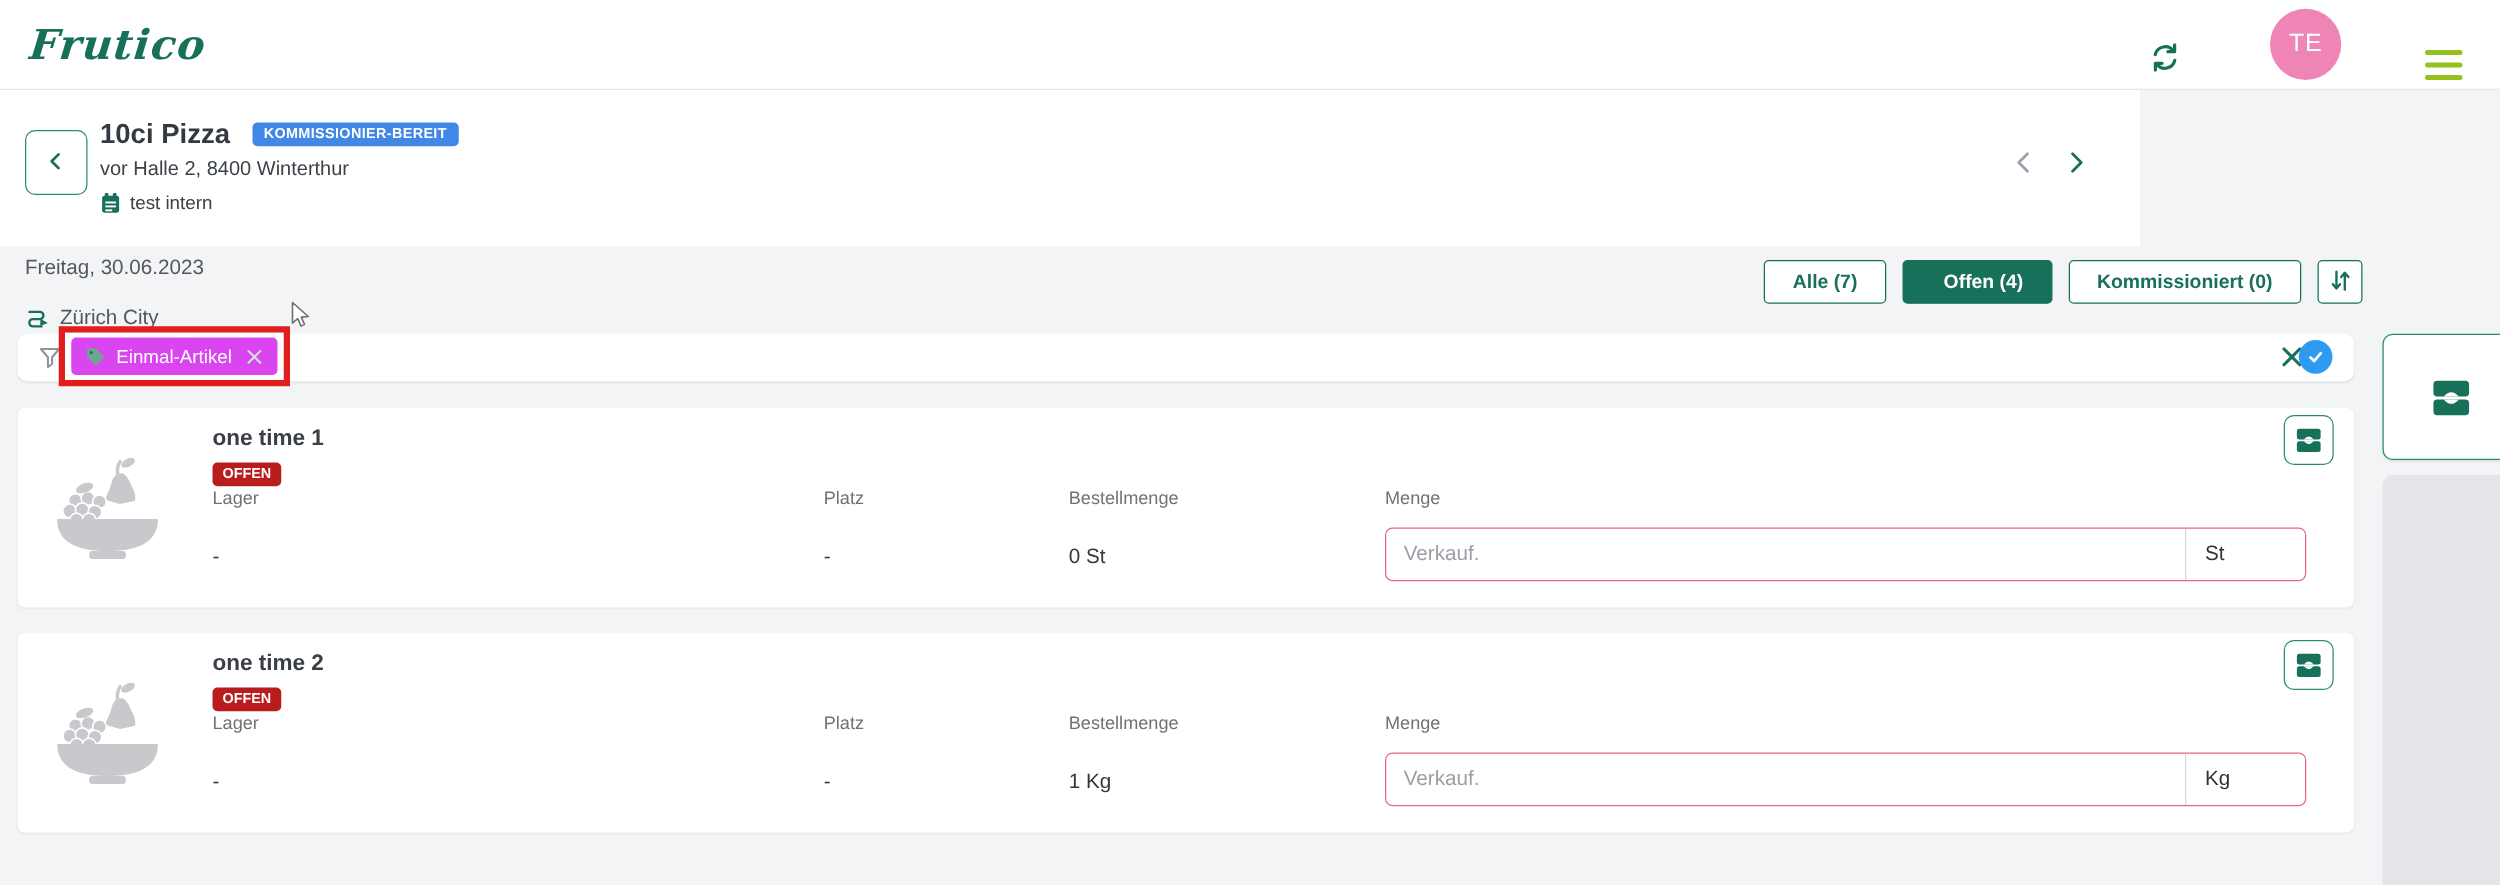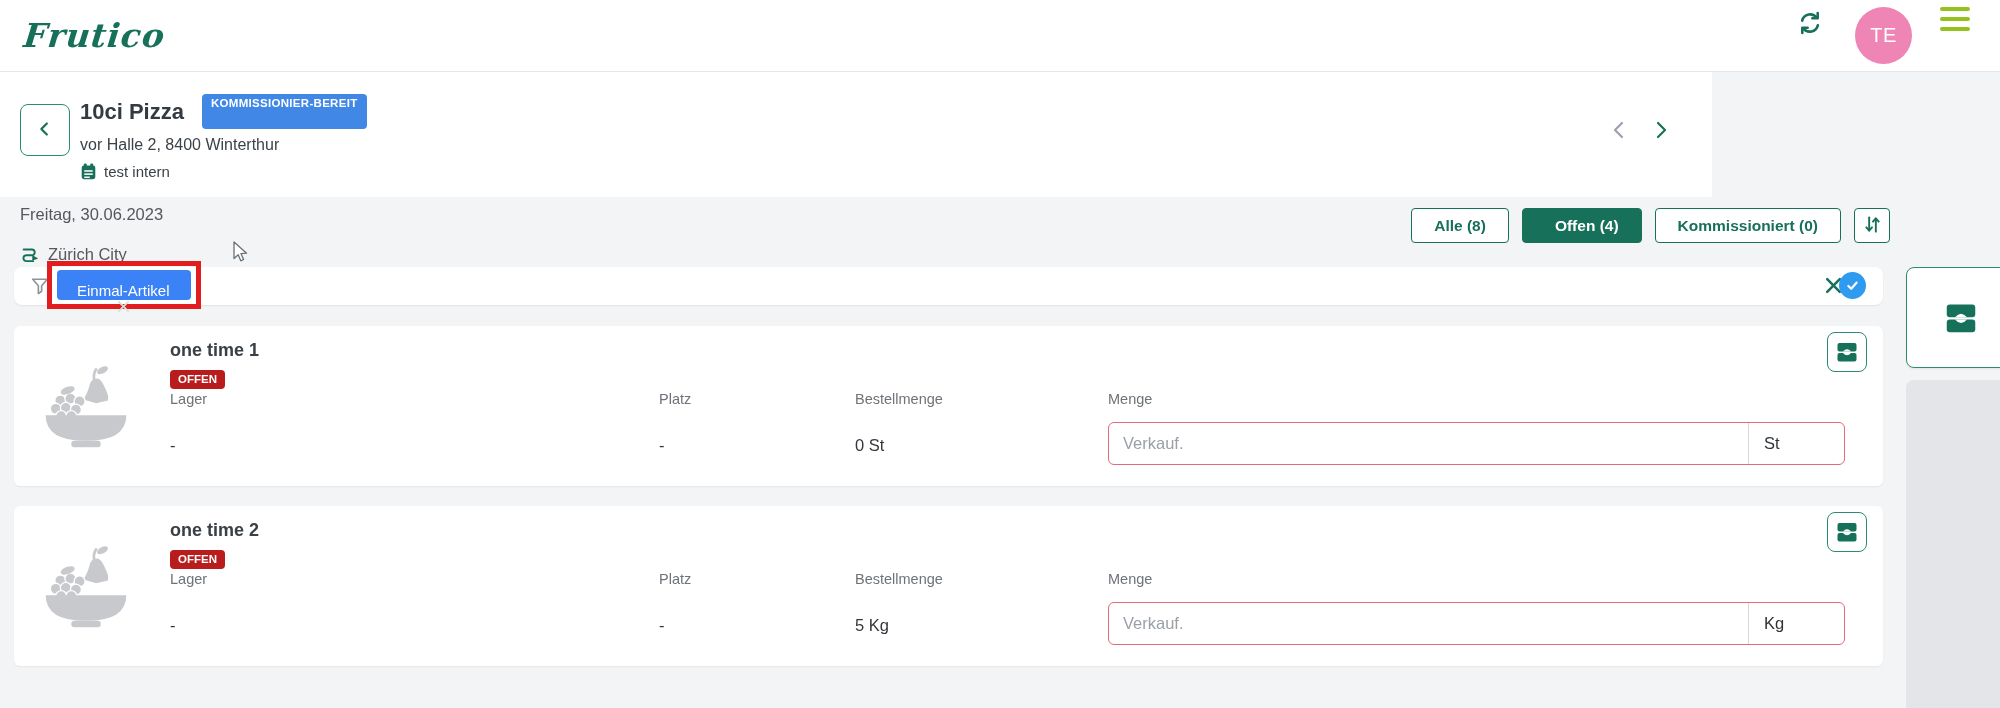--- a/index.html
+++ b/index.html
@@ -17,21 +17,21 @@
     background:#ffffff; border-bottom:1px solid #e5e7e9;
     display:flex; align-items:center;
   }
   .logo {
     margin-left:24px;
     font-family:"DejaVu Serif", serif;
     font-style:italic; font-weight:bold;
     font-size:33px; color:#17705a; letter-spacing:1px;
     transform:skewX(-6deg);
   }
-  .topbar-right { margin-left:auto; display:flex; align-items:flex-start; margin-right:30px; }
+  .topbar-right { margin-left:auto; display:flex; align-items:flex-end; margin-right:30px;gap:39px; }
   .refresh-btn { width:34px; height:34px; border:none; background:none; cursor:pointer; display:flex; align-items:center; justify-content:center; }
   .avatar {
     width:57px; height:57px; border-radius:50%; background:#ee85b5;
     color:#fff; font-size:20px; display:flex; align-items:center; justify-content:center;
     margin:0 28px; cursor:pointer; letter-spacing:.5px;
   }
   .hamburger { width:30px; height:24px; display:flex; flex-direction:column; justify-content:space-between; background:none; border:none; cursor:pointer; }
   .hamburger span { display:block; height:4px; border-radius:2px; background:#95c11f; }
 
   
@@ -44,21 +44,21 @@
     background:#fff; border:1.5px solid #2c8c70; border-radius:8px;
     display:flex; align-items:center; justify-content:center; cursor:pointer;
     color:#17705a;
   }
   .header-text { position:absolute; left:80px; top:22px; }
   .title-row { display:flex; align-items:center; }
   .page-title { font-size:22px; font-weight:bold; color:#333a41; }
   .status-badge {
     margin-left:18px; background:#4187e5; color:#fff;
     font-size:11.5px; font-weight:bold; letter-spacing:.3px;
-    padding:3px 9px 20px; border-radius:4px;
+    padding:3px 9px 4px; border-radius:4px;
   }
   .address { margin-top:7px; font-size:16px; color:#3c4248; }
   .note-row { margin-top:8px; display:flex; align-items:center; font-size:15px; color:#3b4147; }
   .note-row svg { margin-right:7px; }
   .pager { position:absolute; top:46px; right:38px; display:flex; align-items:center; gap:16px; }
   .pager-btn { background:none; border:none; cursor:pointer; width:26px; height:26px; display:flex; align-items:center; justify-content:center; }
   .pager-prev { color:#9aa0b0; }
   .pager-next { color:#17705a; }
 
   
@@ -85,22 +85,22 @@
     position:absolute; left:14px; top:267px; width:1869px; height:38px;
     background:#fff; border-radius:8px; box-shadow:0 1px 2px rgba(0,0,0,.07);
     display:flex; align-items:center; padding:0 16px;
   }
   .annotation-box {
     position:absolute; left:33px; top:-6px;
     border:5px solid #e11d1d; padding:4px 5px; background:transparent;
     display:flex; align-items:center;
   }
   .chip {
-    background:#3b82f6; color:#fff; height:30px; border-radius:4px;
-    display:flex; align-items:center; padding:12px 11px; cursor:default;flex-direction:column;
+    background:#d946ef; color:#fff; height:30px; border-radius:4px;
+    display:flex; align-items:center; padding:0 11px; cursor:default;
   }
   .chip-label { font-size:15px; margin:0 10px 0 9px; }
   .chip-close { background:none; border:none; cursor:pointer; display:flex; align-items:center; }
   .filter-clear { margin-left:auto; position:relative; width:44px; height:30px; }
   .clear-x { position:absolute; left:0; top:4px; background:none; border:none; cursor:pointer; }
   .check-circle {
     position:absolute; left:16px; top:1px; width:27px; height:27px; border-radius:50%;
     background:#2e9bf0; display:flex; align-items:center; justify-content:center; cursor:pointer; border:none;
   }
 
@@ -229,21 +229,21 @@
   <div class="tour-row">
     <svg width="20" height="19" viewBox="0 0 22 20">
       <path d="M4 4.5h9a3.2 3.2 0 0 1 0 6.4H7a3.2 3.2 0 0 0 0 6.4h7.5" fill="none" stroke="#17705a" stroke-width="2.1" stroke-linecap="round"></path>
       <polygon points="13.5,13.5 20,17.3 13.5,20" fill="#17705a" transform="translate(0,-3)"></polygon>
     </svg>
     <span>Zürich City</span>
   </div>
 </div>
 
 <div class="btn-row">
-  <button class="filter-btn">Alle (8)</button>
+  <button class="filter-btn">Alle (7)</button>
   <button class="filter-btn active">Offen (4)</button>
   <button class="filter-btn">Kommissioniert (0)</button>
   <button class="sort-btn">
     <span>
       <svg width="21" height="21" viewBox="0 0 22 22" fill="none" stroke="#17705a" stroke-width="2" stroke-linecap="round" stroke-linejoin="round">
         <line x1="7.5" y1="3.5" x2="7.5" y2="17"></line>
           <polyline points="4.5 14 7.5 17.5 10.5 14"></polyline>
         <line x1="14.5" y1="18.5" x2="14.5" y2="5"></line>
           <polyline points="11.5 8 14.5 4.5 17.5 8"></polyline>
       </svg>
@@ -353,21 +353,21 @@
   <div class="item-title">one time 2</div>
   <span class="item-status">OFFEN</span>
 
   <span class="col-label l-lager">Lager</span>
   <span class="col-label l-platz">Platz</span>
   <span class="col-label l-bestell">Bestellmenge</span>
   <span class="col-label l-menge">Menge</span>
 
   <span class="col-value l-lager">-</span>
   <span class="col-value l-platz">-</span>
-  <span class="col-value l-bestell">5 Kg</span>
+  <span class="col-value l-bestell">1 Kg</span>
 
   <div class="menge-box">
     <input class="menge-input" type="text" placeholder="Verkauf." style="">
     <div class="unit-box">Kg</div>
   </div>
 
   <button class="basket-btn">
     <svg width="24" height="24" viewBox="0 0 24 24">
       <rect x="2.5" y="3" width="19" height="8.5" rx="2" fill="#17705a"></rect>
       <rect x="2.5" y="13" width="19" height="8.5" rx="2" fill="#17705a"></rect>

